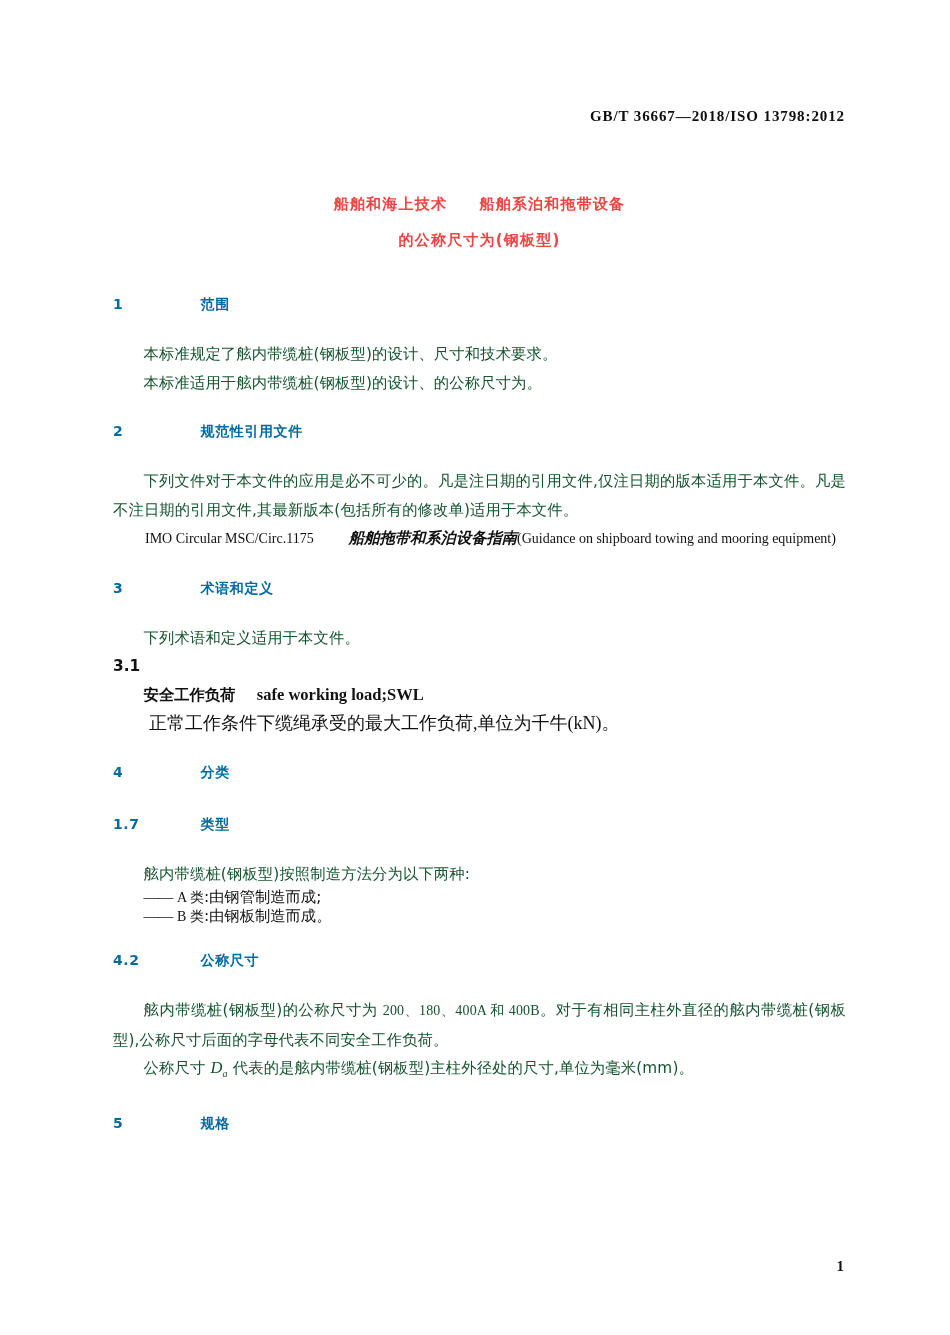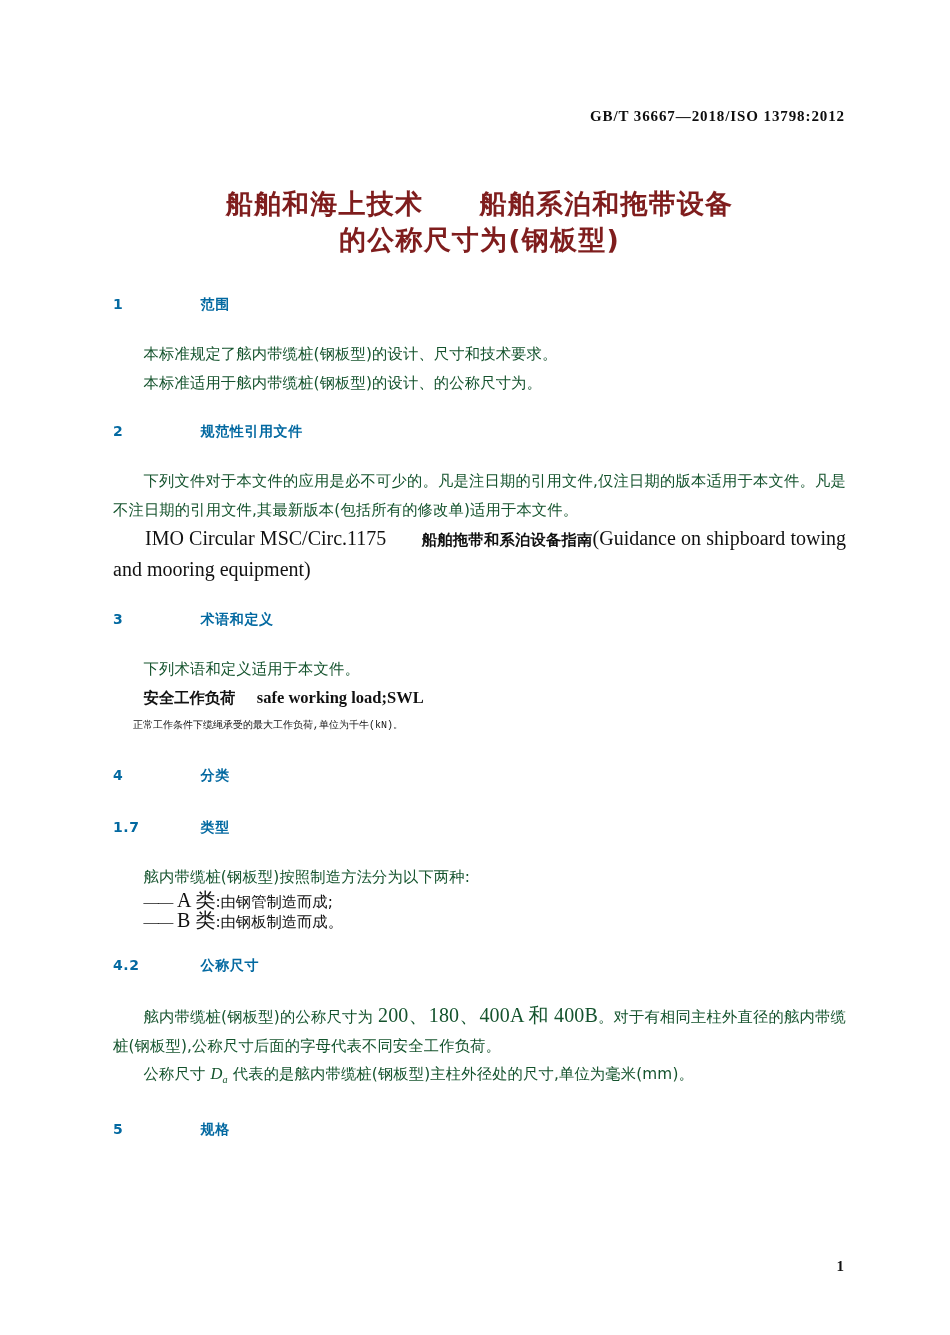--- a/index.html
+++ b/index.html
@@ -34,24 +34,24 @@
   .title-block {
     position: absolute;
     top: 186px;
     left: 113px;
     width: 733px;
     text-align: center;
   }
   .title-line {
     font-family: "DejaVu Sans", "Liberation Sans", sans-serif;
     font-weight: bold;
-    font-size: 27px;
+    font-size: 15px;
     line-height: 36px;
     letter-spacing: 1.2px;
-    color: #7f1d1d;
+    color: #ef4444;
     white-space: pre;
   }
 
   
   .body {
     position: absolute;
     top: 296px;
     left: 113px;
     width: 733px;
   }
@@ -83,24 +83,25 @@
   .para-serif {
     font-family: "Liberation Serif", "DejaVu Serif", serif;
     font-size: 16px;
     line-height: 28.5px;
     color: #111111;
     text-align: justify;
   }
 
   .mixed {
     font-family: "DejaVu Sans", "Liberation Sans", sans-serif;
+    font-style: italic;
   }
   .lat {
     font-family: "Liberation Serif", "DejaVu Serif", serif;
-    font-size: 20px;
+    font-size: 14px;
   }
   .lat-b {
     font-family: "Liberation Serif", "DejaVu Serif", serif;
     font-size: 16.5px;
     font-weight: bold;
   }
   .ital {
     font-family: "Liberation Serif", "DejaVu Serif", serif;
     font-style: italic;
     font-size: 16.5px;
@@ -118,22 +119,22 @@
     margin-left: 2em;
     white-space: pre;
   }
   .subnum {
     font-family: "DejaVu Sans", "Liberation Sans", sans-serif;
     font-weight: bold;
     font-size: 15.3px;
     line-height: 28.5px;
   }
   .def-line {
-    font-family: Liberation Mono, monospace;
-    font-size: 10px;
+    font-family: Liberation Serif, serif;
+    font-size: 18px;
     line-height: 28.5px;
     margin-left: 2em;
   }
 
   .dash-item {
     font-family: "DejaVu Sans", "Liberation Sans", sans-serif;
     font-size: 15.3px;
     line-height: 18px;
     margin-left: 2em;
     white-space: pre;
@@ -188,20 +189,21 @@
     <div class="para-serif" style="text-indent:2em;"><span class="lat">IMO Circular MSC/Circ.1175</span><span style="display:inline-block;width:2.2em;"></span><span class="mixed" style="font-weight:bold;font-size:15.3px;">船舶拖带和系泊设备指南</span><span class="lat">(Guidance on shipboard towing and mooring equipment)</span></div>
 
     <div class="gap-lg"></div>
 
     <div class="clause-head"><span class="clause-num">3</span>		<span>术语和定义</span></div>
 
     <div class="gap-lg"></div>
 
     <div class="para indent">下列术语和定义适用于本文件。</div>
 
+    <div class="subnum">3.1</div>
 
     <div class="term-line"><span>安全工作负荷</span><span style="display:inline-block;width:1.4em;"></span><span class="lat-b">safe working load;SWL</span></div>
 
     <div class="def-line">正常工作条件下缆绳承受的最大工作负荷,单位为千牛(kN)。</div>
 
     <div class="gap-lg"></div>
 
     <div class="clause-head"><span class="clause-num">4</span>		<span>分类</span></div>
 
     <div class="gap-xl"></div>

